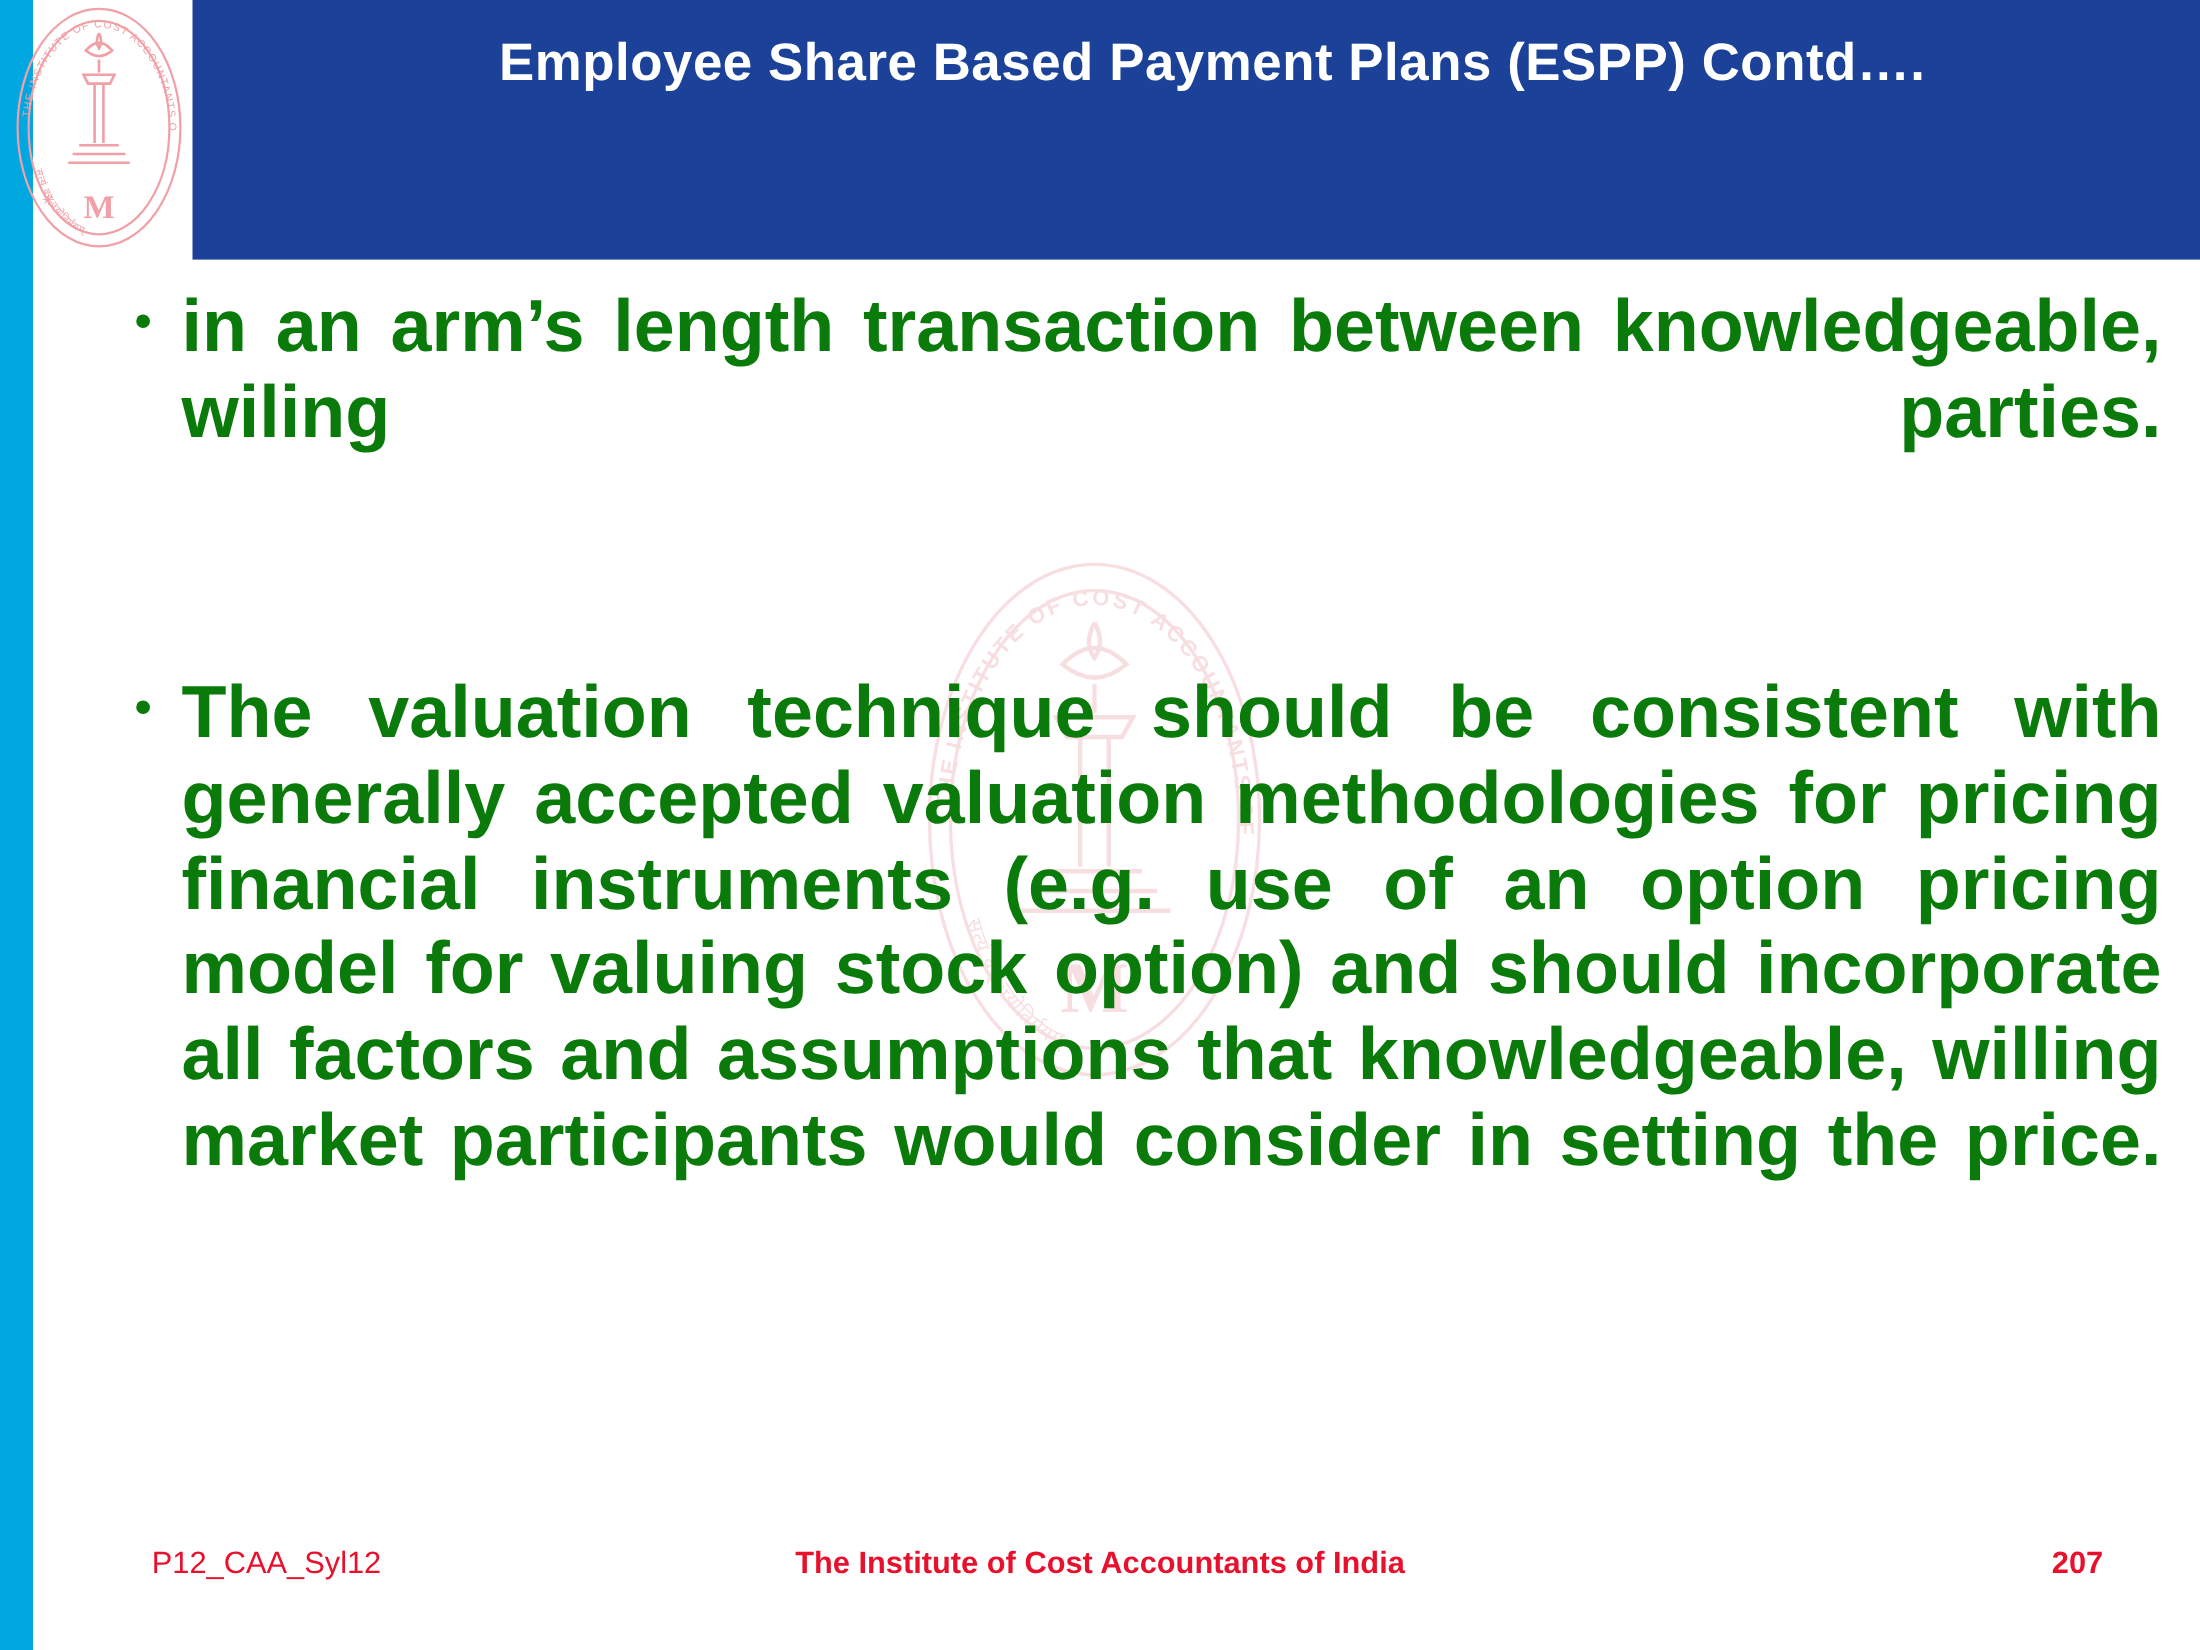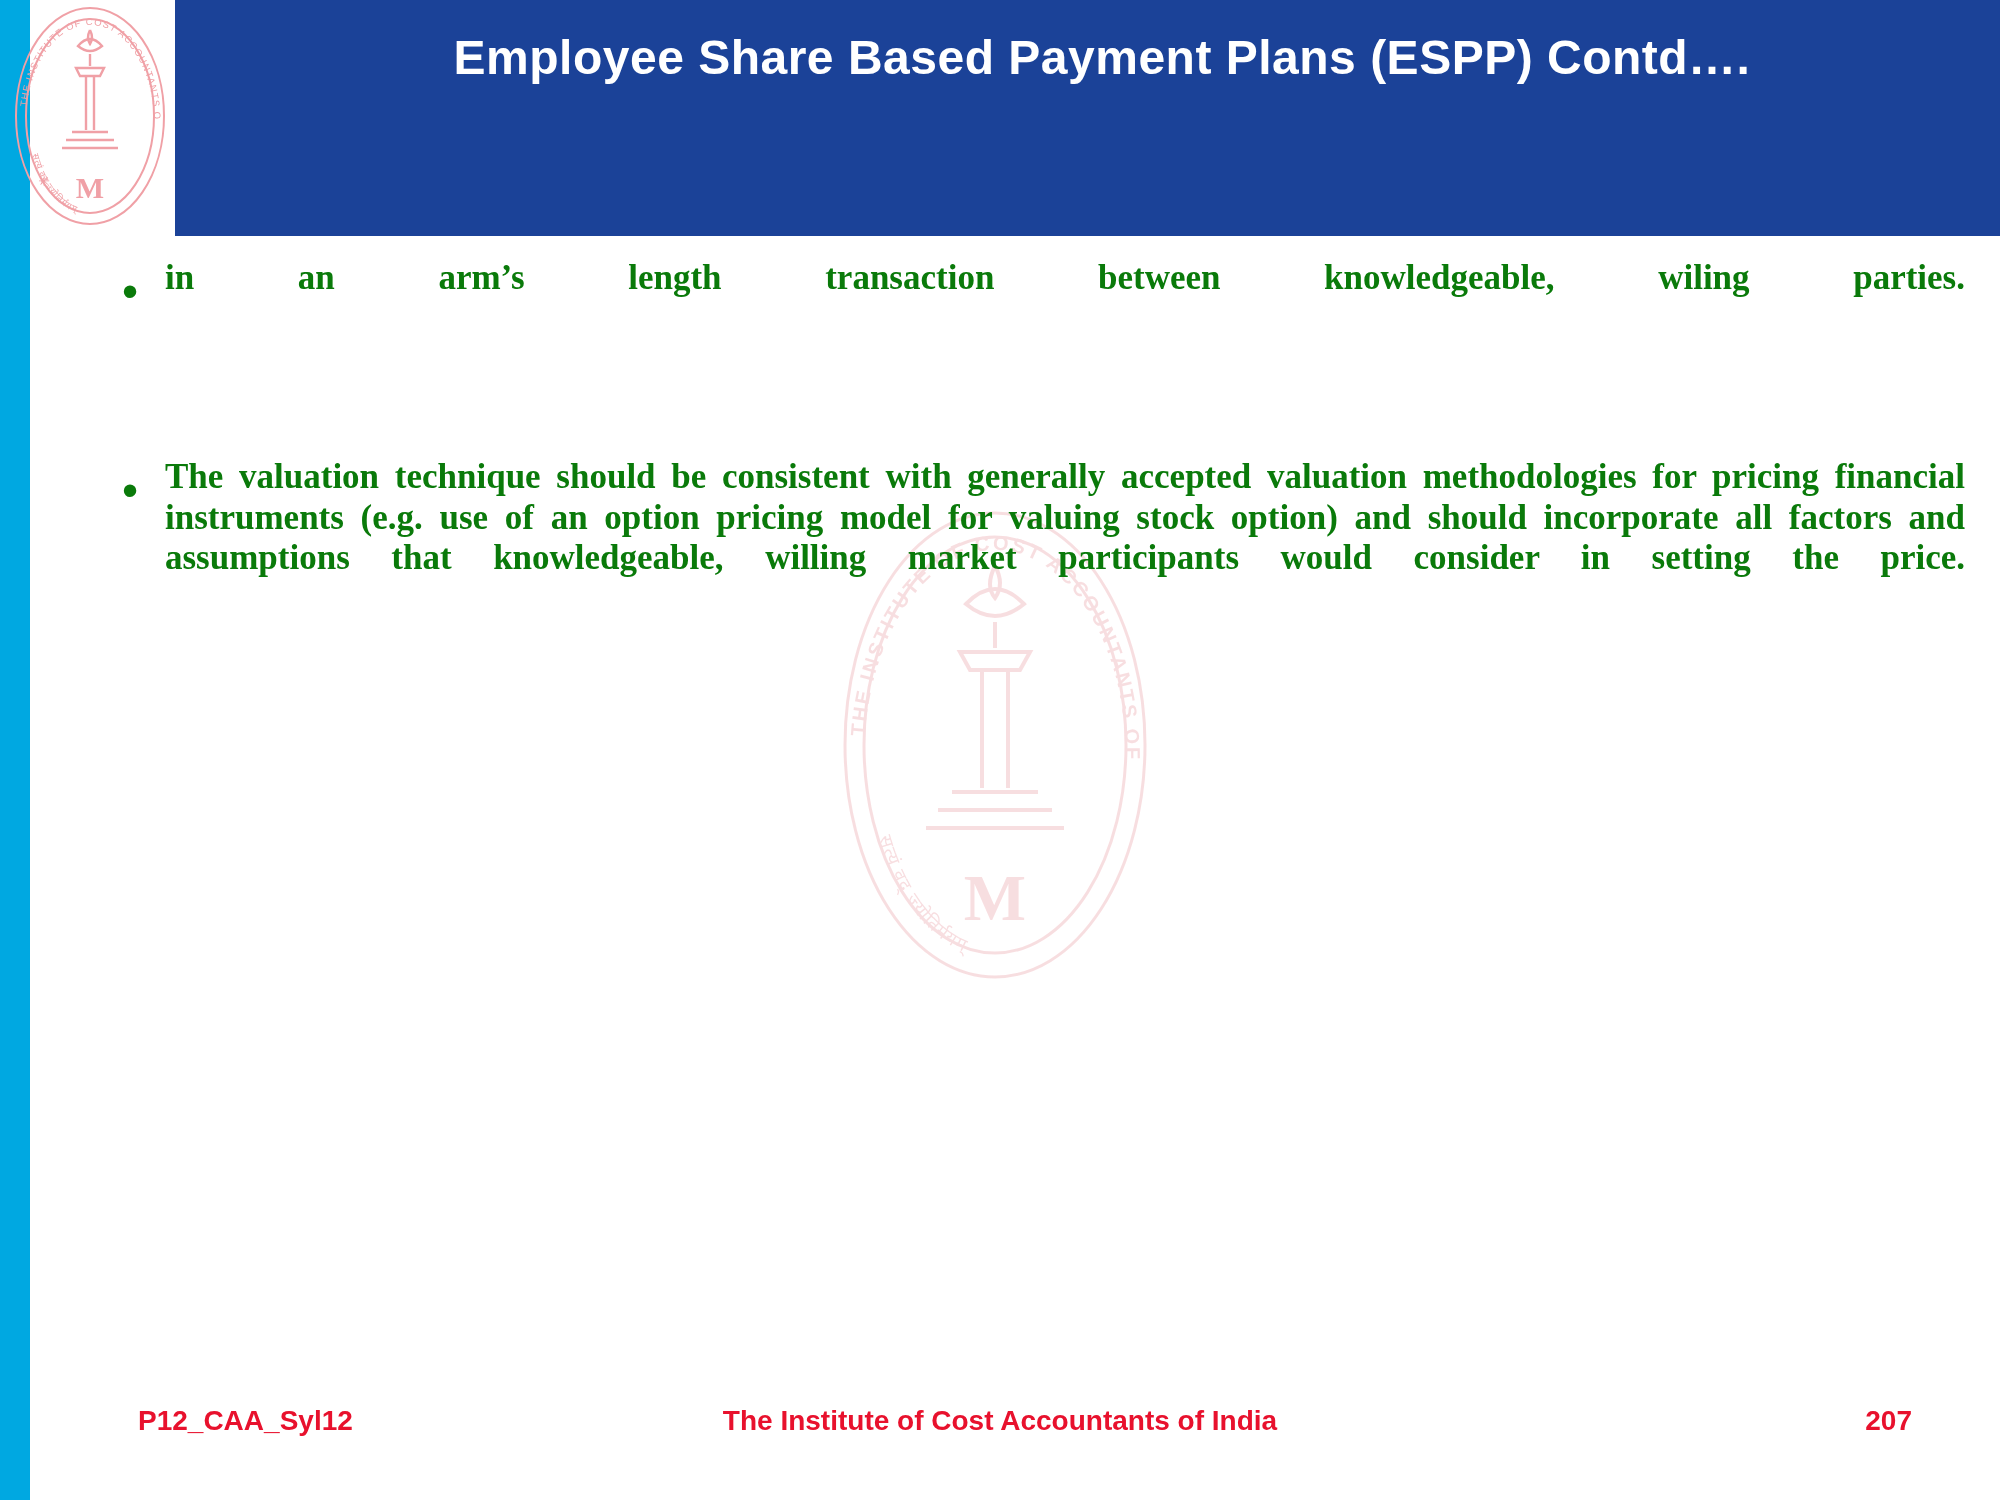--- a/index.html
+++ b/index.html
@@ -90,26 +90,25 @@
     flex: 0 0 70px;
     color: #0A7A0A;
     font-size: 46px;
     line-height: 1.28;
     text-align: center;
     padding-top: 4px;
   }
   .bullet-text {
     flex: 1 1 auto;
     color: #0A7A0A;
-    font-size: 35px;
+    font-size: 67px;
     font-weight: bold;
     line-height: 1.16;
     text-align: justify;
     text-justify: inter-word;
-    font-family: Liberation Serif, serif;
   }
   .bullet-text.last-full::after {
     content: "";
     display: inline-block;
     width: 100%;
   }
   .gap {
     height: 118px;
   }
 
@@ -120,21 +119,21 @@
     top: 1405px;
     width: 2000px;
     height: 60px;
   }
   .footer-left {
     position: absolute;
     left: 138px;
     top: 0;
     color: #E8112D;
     font-size: 28px;
-    font-weight: bold;
+    font-weight: normal;
   }
   .footer-center {
     position: absolute;
     left: 500px;
     top: 0;
     width: 1000px;
     text-align: center;
     color: #E8112D;
     font-size: 28px;
     font-weight: bold;

